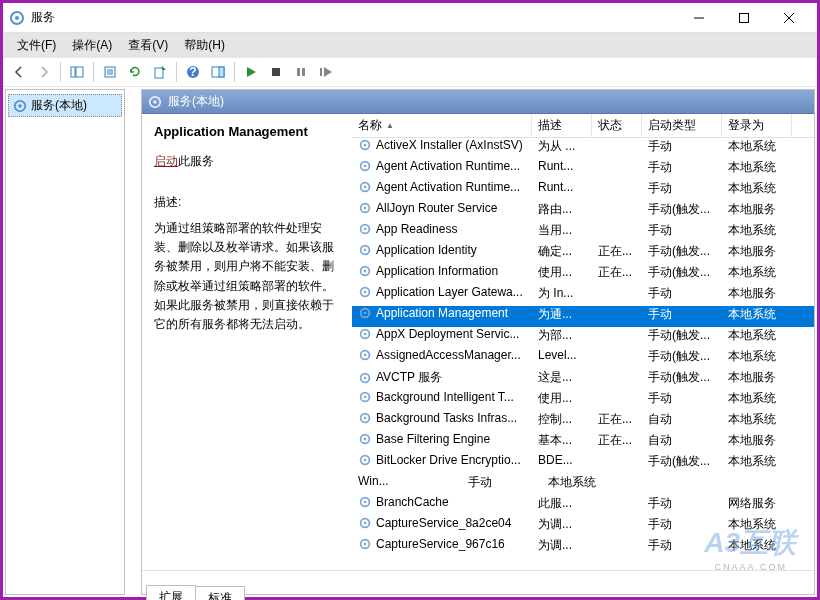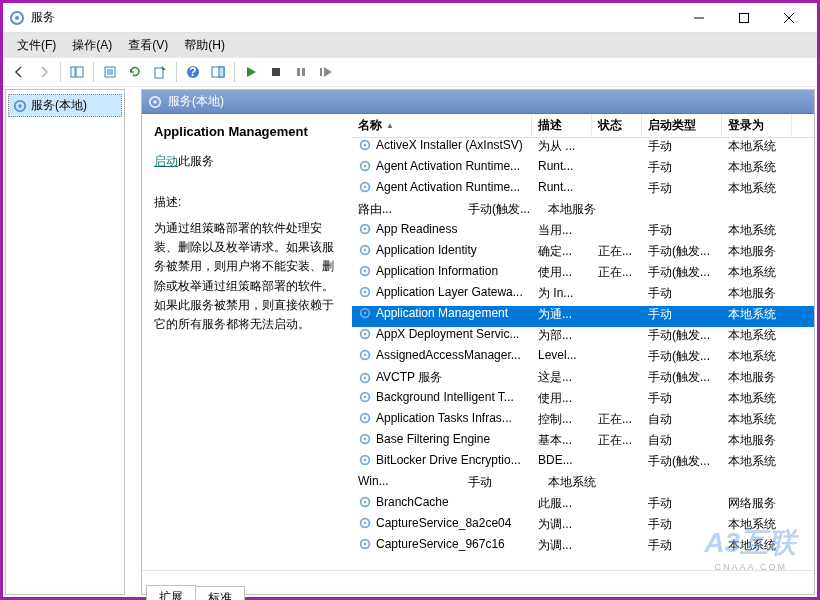--- a/index.html
+++ b/index.html
@@ -16,26 +16,26 @@
 .tb-btn { width: 24px; height: 24px; display: flex; align-items: center; justify-content: center; cursor: pointer; border: 1px solid transparent; }
 .tb-sep { width: 1px; height: 20px; background: #d0d0d0; margin: 0 3px; }
 .body-area { flex: 1; display: flex; padding: 2px; gap: 16px; min-height: 0; }
 .left-tree { width: 120px; border: 1px solid #bfbfbf; background: #fff; padding: 4px 2px; }
 .tree-node { display: flex; align-items: center; gap: 4px; padding: 2px 4px; background: #cce8ff; border: 1px dotted #888; }
 .right-pane { flex: 1; display: flex; flex-direction: column; border: 1px solid #bfbfbf; background: #fff; min-height: 0; }
 .pane-header { height: 24px; background: linear-gradient(to bottom, #8aa9d6, #6a8cc2); color: #fff; display: flex; align-items: center; padding: 0 6px; gap: 6px; border-bottom: 1px solid #5577aa; }
 .pane-content { flex: 1; display: flex; min-height: 0; }
 .detail-panel { width: 210px; padding: 10px 12px; border-right: 0; overflow: hidden; }
 .detail-title { font-weight: bold; font-size: 13px; margin-bottom: 14px; }
-.detail-link { color: #0f766e; text-decoration: underline; cursor: pointer; }
+.detail-link { color: #7f1d1d; text-decoration: underline; cursor: pointer; }
 .detail-desc-label { margin-top: 24px; margin-bottom: 8px; }
 .detail-desc { line-height: 1.6; }
 .list-panel { flex: 1; display: flex; flex-direction: column; min-height: 0; }
 .list-header { display: flex; height: 24px; border-bottom: 1px solid #e0e0e0; background: #fff; }
-.col-h { padding: 4px 6px; border-right: 1px solid #e8e8e8; text-align: left; font-weight: bold; display: flex; align-items: center; gap: 4px; overflow: hidden; white-space: nowrap; }
+.col-h { padding: 4px 6px; border-right: 1px solid #e8e8e8; text-align: left; font-weight: normal; display: flex; align-items: center; gap: 4px; overflow: hidden; white-space: nowrap; }
 .list-body { flex: 1; overflow-y: auto; overflow-x: hidden; }
 .row { display: flex; height: 21px; align-items: flex-start; cursor: default; }
 .row.selected { background: #0078d7; color: #fff; }
 .cell { padding: 0 6px; overflow: hidden; white-space: nowrap; text-overflow: ellipsis; display: flex; align-items: center; gap: 4px; }
 .c-name { width: 180px; }
 .c-desc { width: 60px; }
 .c-state { width: 50px; }
 .c-start { width: 80px; }
 .c-logon { width: 70px; }
 .row-icon { width: 14px; height: 14px; flex-shrink: 0; }
@@ -236,20 +236,27 @@
                     <circle cx="8" cy="8" r="1.5" fill="#7aa8d8"></circle>
                   </svg>
                   <span>Agent Activation Runtime...</span>
                 </div>
                 <div class="cell c-desc">Runt...</div>
                 <div class="cell c-state"></div>
                 <div class="cell c-start">手动</div>
                 <div class="cell c-logon">本地系统</div>
               </div>
               <div class="row">
+                <div class="cell c-name">
+                  <svg class="row-icon" viewBox="0 0 16 16">
+                    <circle cx="8" cy="8" r="5" fill="none" stroke="#7aa8d8" stroke-width="2"></circle>
+                    <circle cx="8" cy="8" r="1.5" fill="#7aa8d8"></circle>
+                  </svg>
+                  <span>AllJoyn Router Service</span>
+                </div>
                 <div class="cell c-desc">路由...</div>
                 <div class="cell c-state"></div>
                 <div class="cell c-start">手动(触发...</div>
                 <div class="cell c-logon">本地服务</div>
               </div>
               <div class="row">
                 <div class="cell c-name">
                   <svg class="row-icon" viewBox="0 0 16 16">
                     <circle cx="8" cy="8" r="5" fill="none" stroke="#7aa8d8" stroke-width="2"></circle>
                     <circle cx="8" cy="8" r="1.5" fill="#7aa8d8"></circle>
@@ -364,21 +371,21 @@
                 <div class="cell c-state"></div>
                 <div class="cell c-start">手动</div>
                 <div class="cell c-logon">本地系统</div>
               </div>
               <div class="row">
                 <div class="cell c-name">
                   <svg class="row-icon" viewBox="0 0 16 16">
                     <circle cx="8" cy="8" r="5" fill="none" stroke="#7aa8d8" stroke-width="2"></circle>
                     <circle cx="8" cy="8" r="1.5" fill="#7aa8d8"></circle>
                   </svg>
-                  <span>Application Tasks Infras...</span>
+                  <span>Background Tasks Infras...</span>
                 </div>
                 <div class="cell c-desc">控制...</div>
                 <div class="cell c-state">正在...</div>
                 <div class="cell c-start">自动</div>
                 <div class="cell c-logon">本地系统</div>
               </div>
               <div class="row">
                 <div class="cell c-name">
                   <svg class="row-icon" viewBox="0 0 16 16">
                     <circle cx="8" cy="8" r="5" fill="none" stroke="#7aa8d8" stroke-width="2"></circle>

